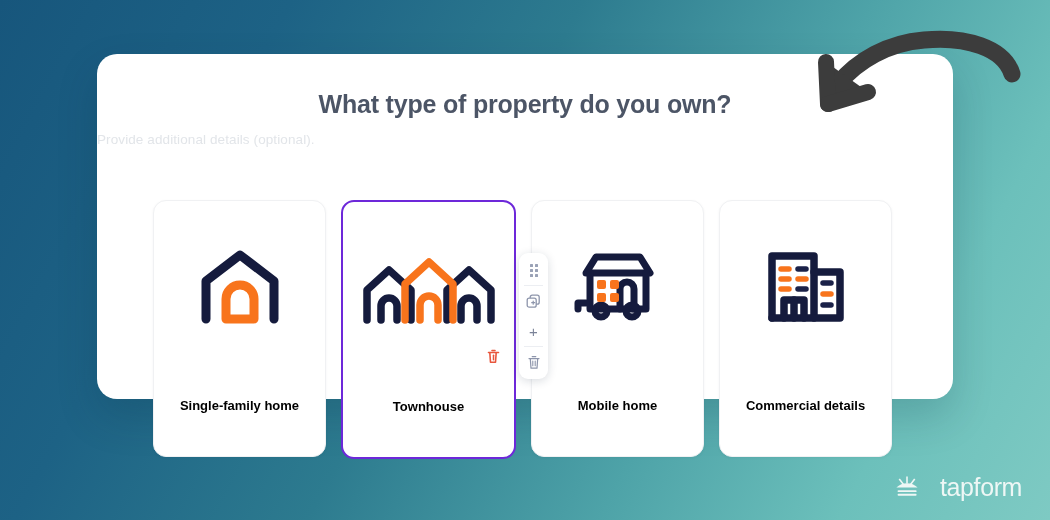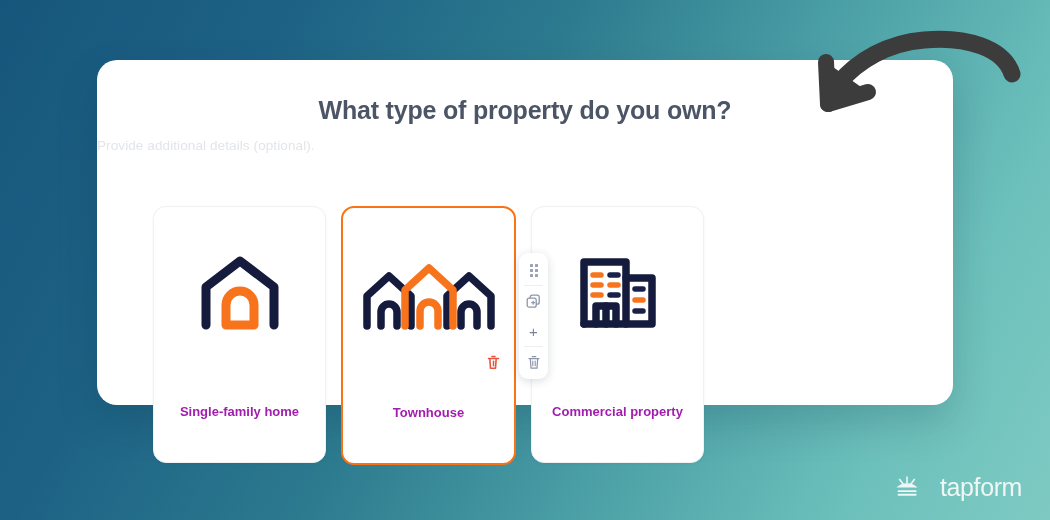--- a/index.html
+++ b/index.html
@@ -11,21 +11,21 @@
   #stage{position:relative;width:1050px;height:520px;overflow:hidden;}
 
   
   .bg{
     position:absolute;inset:0;
     background:linear-gradient(118deg,#17567c 0%,#1d6285 22%,#2d7b8f 44%,#4ea3a8 66%,#6cc0bb 84%,#7ecac3 100%);
   }
 
   
   .panel{
-    position:absolute;left:97px;top:60px;width:856px;height:345px;
+    position:absolute;left:97px;top:54px;width:856px;height:345px;
     background:#ffffff;border-radius:20px;
     box-shadow:0 18px 40px rgba(8,40,60,.18);
   }
 
   
   .head-title{
     position:absolute;left:0;right:0;top:36px;text-align:center;
     font-size:25px;font-weight:bold;color:#4c5566;letter-spacing:-.2px;
   }
   .head-sub{
@@ -37,28 +37,28 @@
   .cards{
     position:absolute;left:56px;top:146px;
     display:flex;gap:15px;
   }
   .card{
     position:relative;width:171px;height:255px;
     background:#ffffff;border:1px solid #f0f1f3;border-radius:13px;
     box-shadow:0 1px 3px rgba(20,30,50,.05);
     display:flex;flex-direction:column;align-items:center;
   }
-  .card.selected{border:2px solid #f97316;box-shadow:none;}
+  .card.selected{border:2px solid #6d28d9;box-shadow:none;}
   .card-icon{
     margin-top:40px;height:92px;width:100%;
     display:flex;align-items:center;justify-content:center;
   }
   .card-label{
     position:absolute;left:10px;right:10px;top:196px;
-    text-align:center;font-size:13px;font-weight:bold;color:#a21caf;
+    text-align:center;font-size:13px;font-weight:bold;color:#000000;
     line-height:18px;
   }
   .card-trash{
     position:absolute;right:14px;top:146px;width:14px;height:16px;
     display:flex;align-items:center;justify-content:center;
   }
 
   
   .toolbar{
     position:absolute;left:519px;top:253px;width:29px;
@@ -137,20 +137,41 @@
         </div>
         <div class="card-trash">
           <svg width="13" height="15" viewBox="0 0 13 15">
             <path d="M1.5 3.5 h10 M5 1.5 h3 M2.8 3.5 l.7 9.8 h5 l.7 -9.8 Z" fill="none" stroke="#e8563c" stroke-width="1.6" stroke-linecap="round" stroke-linejoin="round"></path>
             <path d="M6.5 6.2 v4.6" stroke="#e8563c" stroke-width="1.5" stroke-linecap="round"></path>
           </svg>
         </div>
         <div class="card-label">Townhouse</div>
       </div>
 
+      <div class="card">
+        <div class="card-icon">
+          <svg width="96" height="80" viewBox="0 0 96 80">
+            <g fill="none" stroke="#151b3d" stroke-width="7" stroke-linecap="round" stroke-linejoin="round">
+              <path d="M16 26 L26 10 L70 10 L80 26 Z"></path>
+              <path d="M20 26 L20 62 L76 62 L76 26"></path>
+              <path d="M16 56 L8 56 L8 62"></path>
+              <path d="M50 62 L50 42 a7 7 0 0 1 14 0 L64 62"></path>
+              <circle cx="31" cy="64" r="6"></circle>
+              <circle cx="62" cy="64" r="6"></circle>
+            </g>
+            <g fill="#f8741c">
+              <rect x="27" y="33" width="9" height="9" rx="2"></rect>
+              <rect x="40" y="33" width="9" height="9" rx="2"></rect>
+              <rect x="27" y="46" width="9" height="9" rx="2"></rect>
+              <rect x="40" y="46" width="9" height="9" rx="2"></rect>
+            </g>
+          </svg>
+        </div>
+        <div class="card-label">Mobile home</div>
+      </div>
 
       <div class="card">
         <div class="card-icon">
           <svg width="88" height="82" viewBox="0 0 88 82">
             <g fill="none" stroke="#151b3d" stroke-width="7.5" stroke-linecap="round" stroke-linejoin="round">
               <path d="M10 72 L10 10 L52 10 L52 72"></path>
               <path d="M52 26 L78 26 L78 72 L10 72"></path>
               <path d="M22 72 L22 54 L42 54 L42 72"></path>
               <path d="M32 72 L32 54"></path>
             </g>
@@ -160,21 +181,21 @@
               <path d="M19 33 h8" stroke="#f8741c"></path>
               <path d="M36 33 h8" stroke="#f8741c"></path>
               <path d="M19 43 h8" stroke="#f8741c"></path>
               <path d="M36 43 h8" stroke="#1a2148"></path>
               <path d="M61 37 h8" stroke="#1a2148"></path>
               <path d="M61 48 h8" stroke="#f8741c"></path>
               <path d="M61 59 h8" stroke="#1a2148"></path>
             </g>
           </svg>
         </div>
-        <div class="card-label">Commercial property</div>
+        <div class="card-label">Commercial details</div>
       </div>
 
     </div>
   </div>
 
   <div class="toolbar">
 
     <div class="tb-item">
       <span class="dots">
         <i></i>

